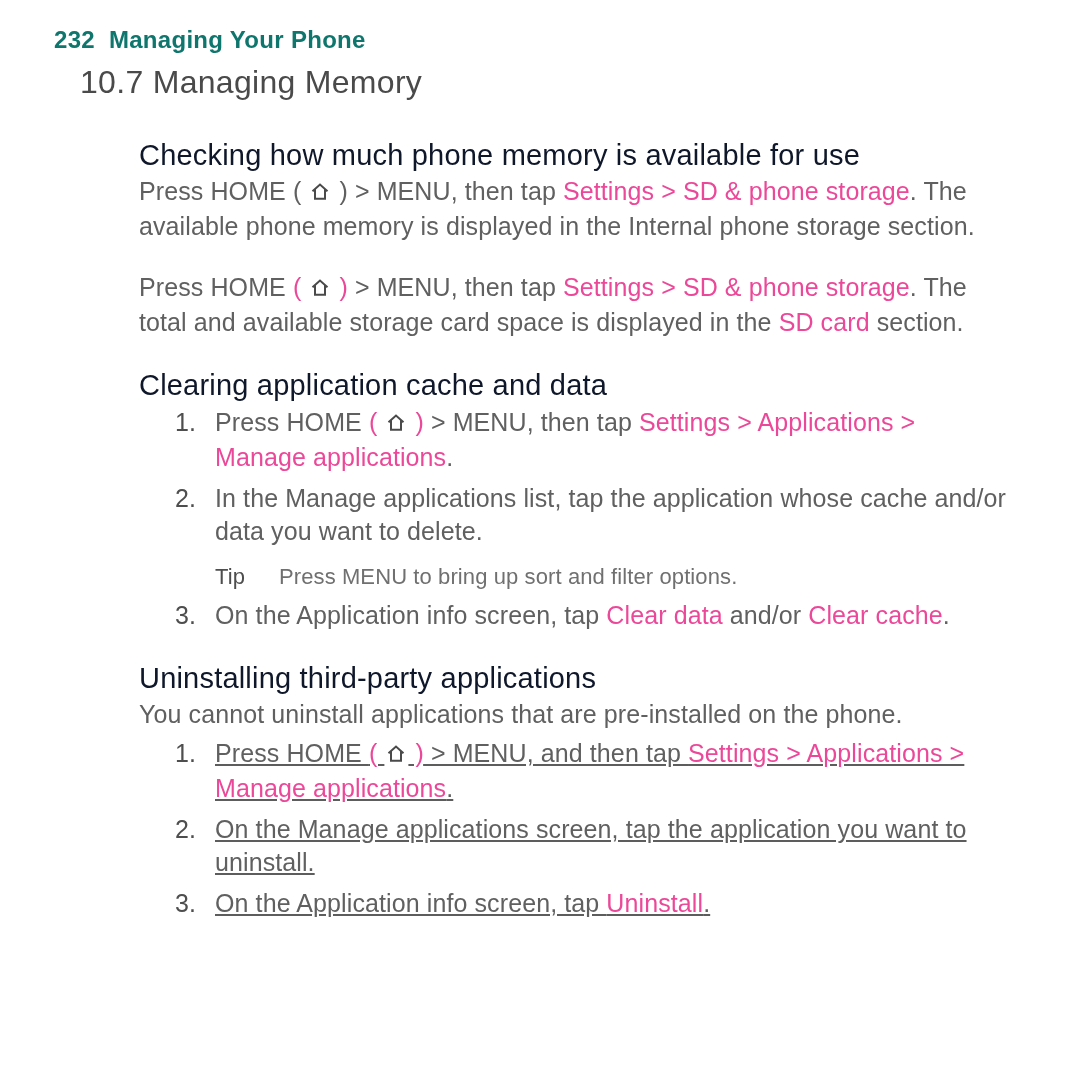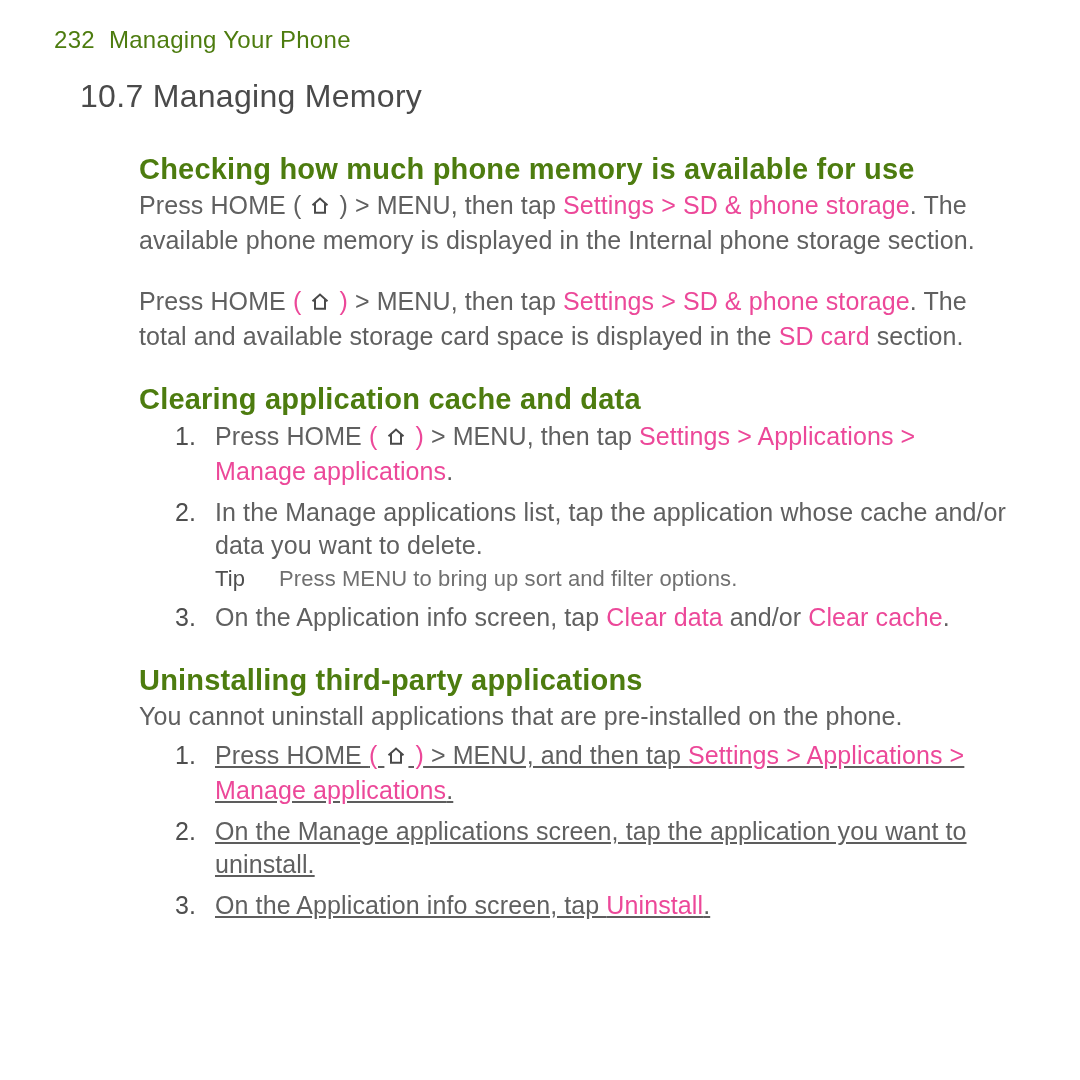--- a/index.html
+++ b/index.html
@@ -11,43 +11,43 @@
     font-family: "Helvetica Neue", Helvetica, Arial, sans-serif;
     color: #5d5d5d;
     font-weight: 300;
     overflow: hidden;
   }
   .page {
     padding: 26px 54px 0 54px;
   }
   .header-line {
     font-size: 24px;
-    color: #4d7c0f;
-    font-weight: 400;
-    margin-bottom: 24px;
+    color: #0f766e;
+    font-weight: 700;
+    margin-bottom: 10px;
     letter-spacing: 0.3px;
   }
   .chapter-title {
     font-size: 32px;
     color: #4a4a4a;
     font-weight: 300;
     margin: 0 0 36px 26px;
     letter-spacing: 0.3px;
   }
   .content {
     padding-left: 85px;
     padding-right: 14px;
   }
   .section {
     margin-bottom: 28px;
   }
   .section-title {
     font-size: 29px;
-    color: #4d7c0f;
-    font-weight: 700;
+    color: #0f172a;
+    font-weight: 400;
     margin: 0 0 2px 0;
     line-height: 1.25;
     letter-spacing: 0.2px;
   }
   .body-text {
     font-size: 25px;
     color: #606060;
     font-weight: 300;
     line-height: 1.32;
     margin: 0;
@@ -76,21 +76,21 @@
   ol.steps > li::before {
     counter-increment: item;
     content: counter(item) ".";
     position: absolute;
     left: -34px;
     color: #4e4e4e;
     font-weight: 400;
   }
   .tip-row {
     display: flex;
-    margin-top: 2px;
+    margin-top: 14px;
     font-size: 22px;
     color: #707070;
   }
   .tip-label {
     font-weight: 500;
     color: #4e4e4e;
     min-width: 64px;
   }
   .home-icon {
     display: inline-block;

